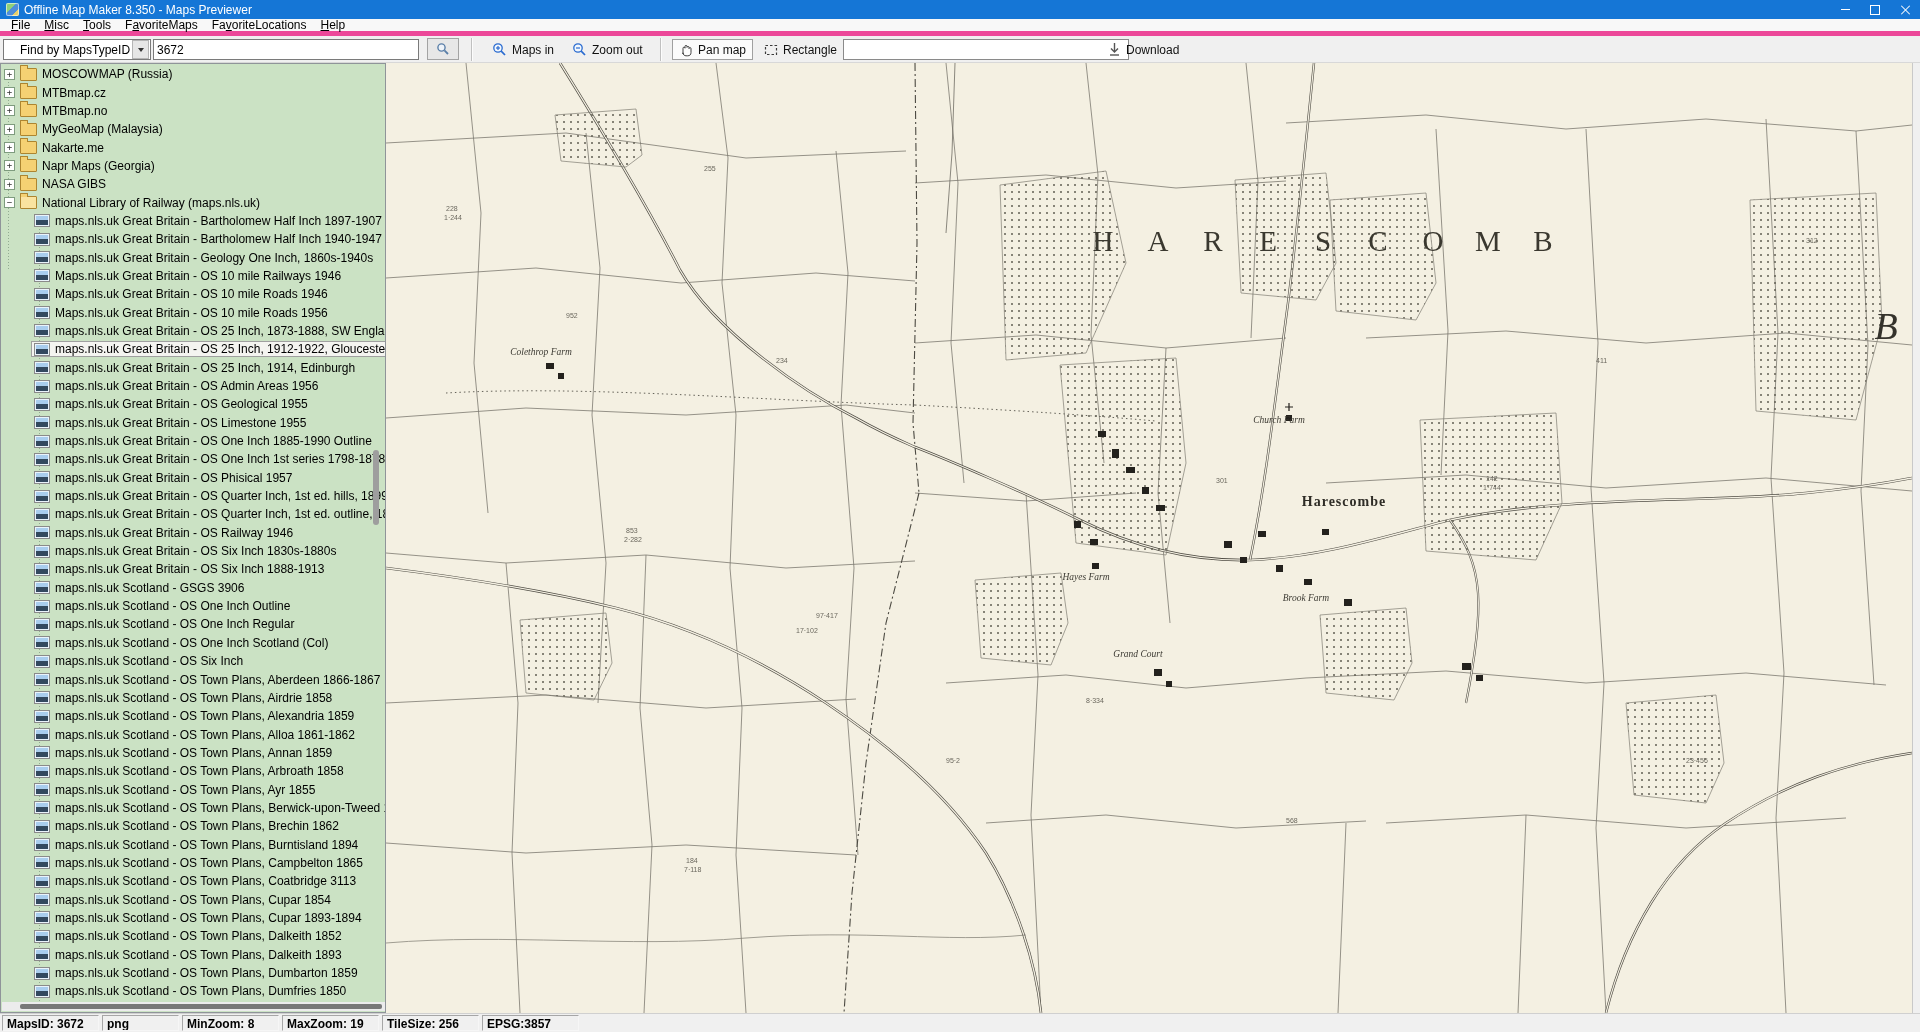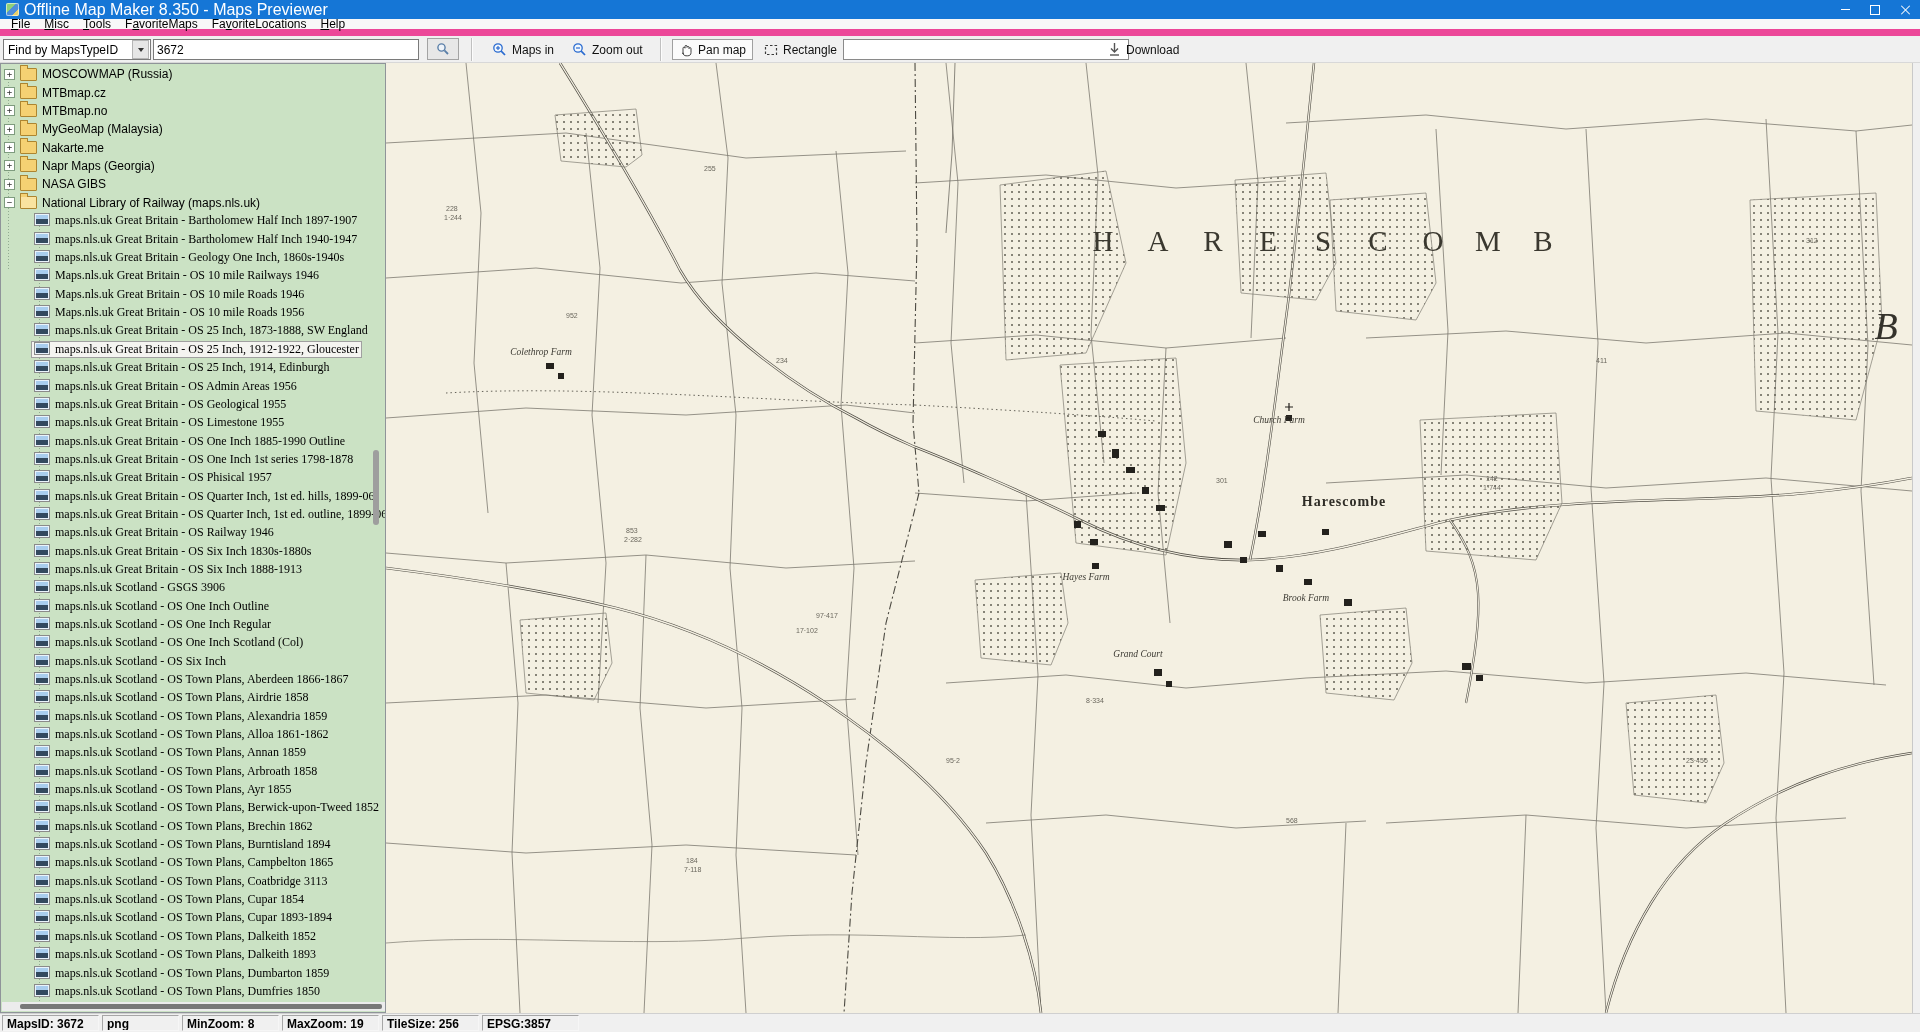--- a/index.html
+++ b/index.html
@@ -2,46 +2,46 @@
 <html style="--titlebar: #1576d6; --toolbar: #f0f0f0; --treebg: #cbe2c4; --selbg: #f4f4f0; --paper: #f4f0e2; --status: #f0f0f0;"><head>
 <meta charset="utf-8">
 <style>
   html,body{margin:0;padding:0;}
   body{width:1920px;height:1032px;overflow:hidden;font-family:"Liberation Sans",sans-serif;
        -webkit-font-smoothing:antialiased;}
   .window{position:relative;width:1920px;height:1032px;background:#f0f0f0;overflow:hidden;}
 
   
   .titlebar{position:absolute;left:0;top:0;width:1920px;height:19px;background:var(--titlebar,#1576d6);
-            display:flex;align-items:center;color:#fff;font-size:16px;}
+            display:flex;align-items:center;color:#fff;font-size:12px;}
   .app-icon{width:13px;height:13px;margin:0 5px 0 6px;border-radius:2px;
             background:linear-gradient(135deg,#8fd07a 0 40%,#4f8edb 40% 70%,#e8d06a 70% 100%);
             box-shadow:inset 0 0 0 1px rgba(255,255,255,.55);}
   .titletext{flex:0 1 auto;white-space:nowrap;}
   .win-btns{position:absolute;right:0;top:0;height:19px;display:flex;}
   .wbtn{width:30px;height:19px;display:flex;align-items:center;justify-content:center;}
   .ic-min{width:9px;height:1px;background:#fff;}
   .ic-max{width:8px;height:8px;border:1px solid #fff;}
   .ic-close{position:relative;width:9px;height:9px;}
   .ic-close::before,.ic-close::after{content:"";position:absolute;left:4px;top:-1px;width:1px;height:12px;background:#fff;}
   .ic-close::before{transform:rotate(45deg);}
   .ic-close::after{transform:rotate(-45deg);}
 
   
   .menubar{position:absolute;left:0;top:19px;width:1920px;height:17px;background:#f8f8f8;
-           border-bottom:7px solid #ec4899;display:flex;align-items:center;font-size:12px;padding-left:4px;box-sizing:border-box;}
+           border-bottom:5px solid #ec4899;display:flex;align-items:center;font-size:12px;padding-left:4px;box-sizing:border-box;}
   .menu-item{padding:0 7px;line-height:16px;color:#000;}
   .menu-item u{text-decoration:underline;}
 
   
   .toolbar{position:absolute;left:0;top:36px;width:1920px;height:27px;background:var(--toolbar,#f0f0f0);
            border-bottom:1px solid #d8d8d8;font-size:12px;box-sizing:border-box;}
   .combo{position:absolute;left:3px;top:3px;width:148px;height:21px;background:#fff;border:1px solid #7a7a7a;
          box-sizing:border-box;display:flex;align-items:center;}
-  .combo-text{flex:1;padding-left:4px;white-space:nowrap;overflow:hidden;}
+  .combo-text{flex:1;padding-left:16px;white-space:nowrap;overflow:hidden;}
   .combo-btn{width:15px;height:17px;margin-right:1px;background:#e6e6e6;border:1px solid #b5b5b5;
              display:flex;align-items:center;justify-content:center;}
   .combo-arrow{width:0;height:0;border-left:3px solid transparent;border-right:3px solid transparent;border-top:4px solid #333;}
   .query{position:absolute;left:153px;top:3px;width:266px;height:21px;border:1px solid #7a7a7a;box-sizing:border-box;
          font:12px "Liberation Sans",sans-serif;padding:0 3px;background:#fff;}
   .sbtn{position:absolute;left:427px;top:2px;width:32px;height:22px;background:#e7e7e7;border:1px solid #a3a3a3;
         box-sizing:border-box;display:flex;align-items:center;justify-content:center;}
   .vsep{position:absolute;top:2px;height:23px;width:0;border-left:1px solid #c0c0c0;border-right:1px solid #fcfcfc;}
   .tbtn{position:absolute;top:3px;height:21px;display:flex;align-items:center;gap:5px;padding:0 6px;color:#111;}
   .tbtn.checked{background:#fbfbfb;border:1px solid #a0a0a0;box-sizing:border-box;}
@@ -57,21 +57,21 @@
   .guide{position:absolute;width:1px;background-image:repeating-linear-gradient(180deg,#93ab92 0 1px,transparent 1px 3px);}
   .trow{height:18.35px;display:flex;align-items:center;white-space:nowrap;}
   .trow.root{padding-left:3px;gap:5px;}
   .trow.child{padding-left:31px;gap:0;}
   .exp{width:9px;height:9px;background:#fff;border:1px solid #7e9b7e;box-sizing:content-box;
        font:9px/9px "DejaVu Sans Mono",monospace;text-align:center;color:#333;flex:none;}
   .fol{width:15px;height:11px;background:#f5d173;border:1px solid #ad8530;border-radius:1px;position:relative;flex:none;}
   .fol::before{content:"";position:absolute;left:-1px;top:-4px;width:6px;height:3px;background:#f5d173;
                border:1px solid #ad8530;border-bottom:none;border-radius:1px 1px 0 0;}
   .fol.open{background:#fae3a0;}
-  .grp{display:inline-flex;gap:5px;padding:0 2px;font-family:Liberation Serif, serif;}
+  .grp{display:inline-flex;align-items:center;gap:5px;padding:0 2px;}
   .trow.sel .grp{background:var(--selbg,#f4f4f0);outline:1px solid #a0a0a0;}
   .mapico{width:14px;height:11px;flex:none;border:1px solid #8a8a8a;
           background:linear-gradient(180deg,#a9cdee 0 45%,#33495f 45% 100%);
           box-shadow:inset 0 0 0 1px #eaf3fb;}
   .tlabel{color:#000;}
 
   .vthumb{position:absolute;left:372px;top:386px;width:6px;height:75px;background:#9e9e9e;border-radius:3px;}
   .hscroll{position:absolute;left:1px;bottom:1px;width:384px;height:9px;background:#ececec;}
   .hthumb{position:absolute;left:18px;top:2px;width:362px;height:5px;background:#787878;border-radius:2px;}
 

